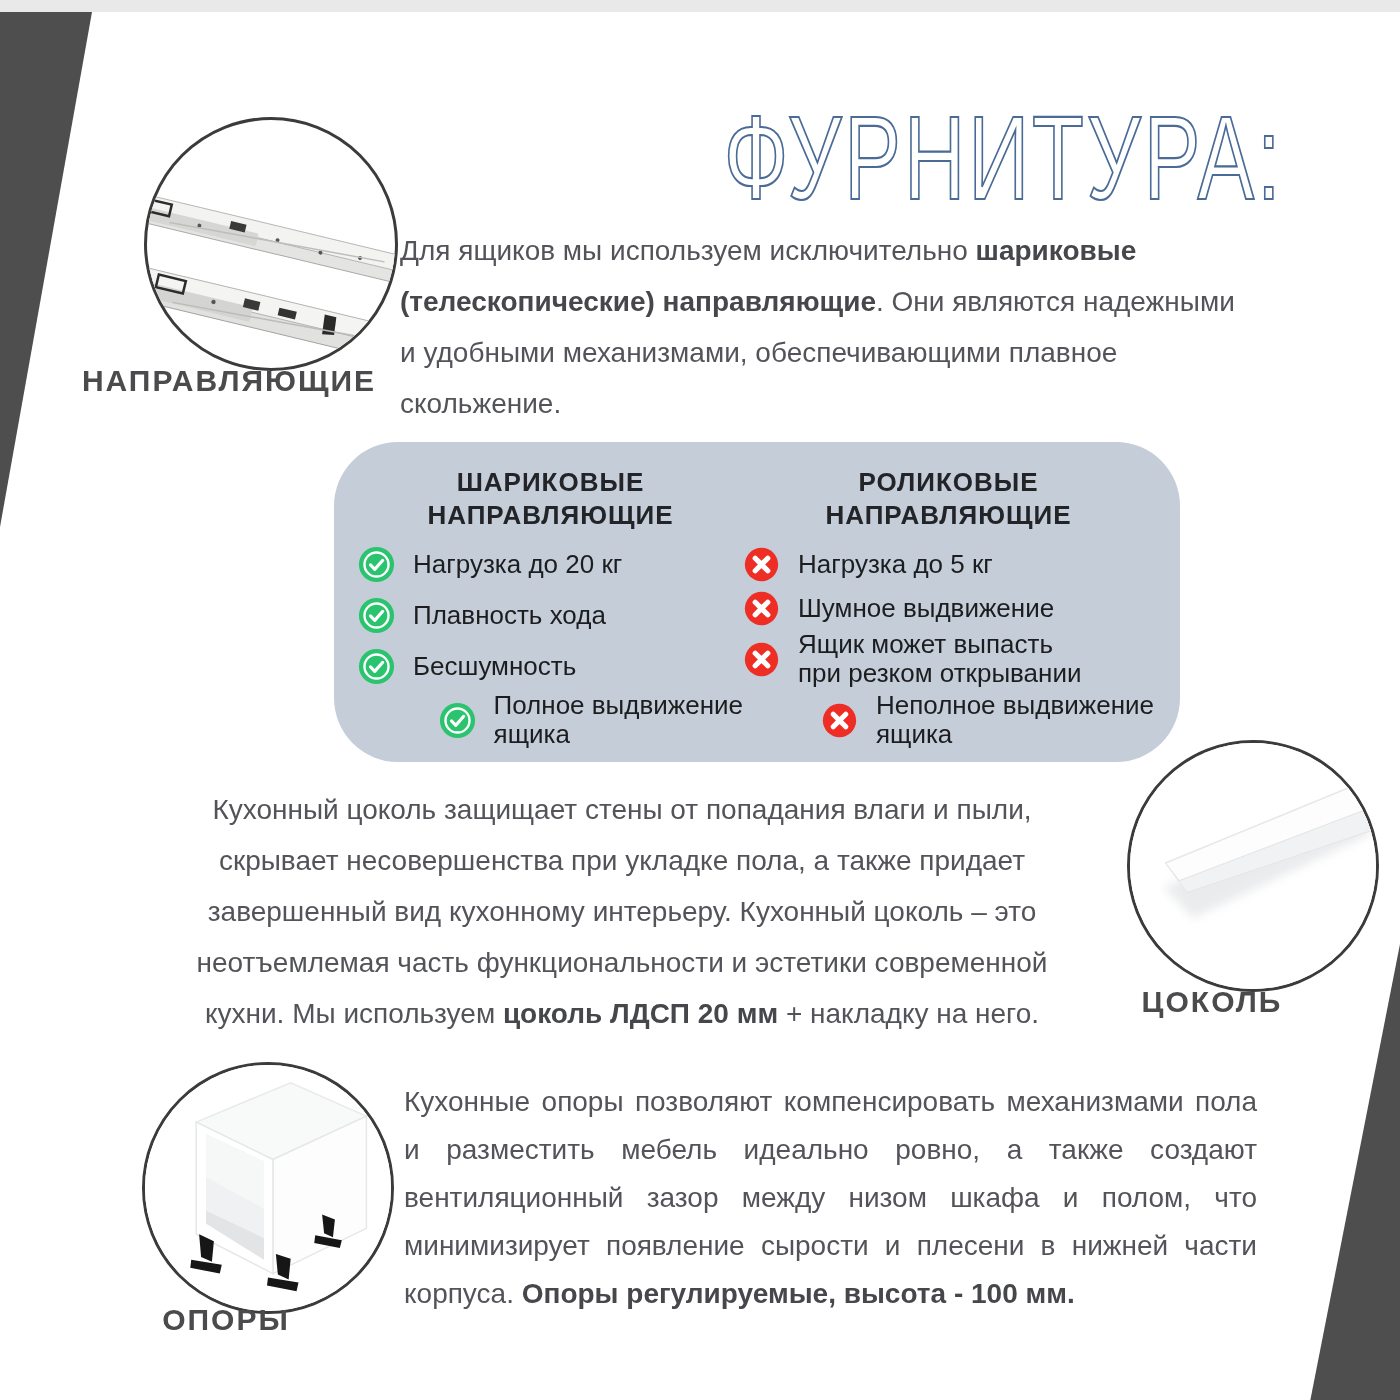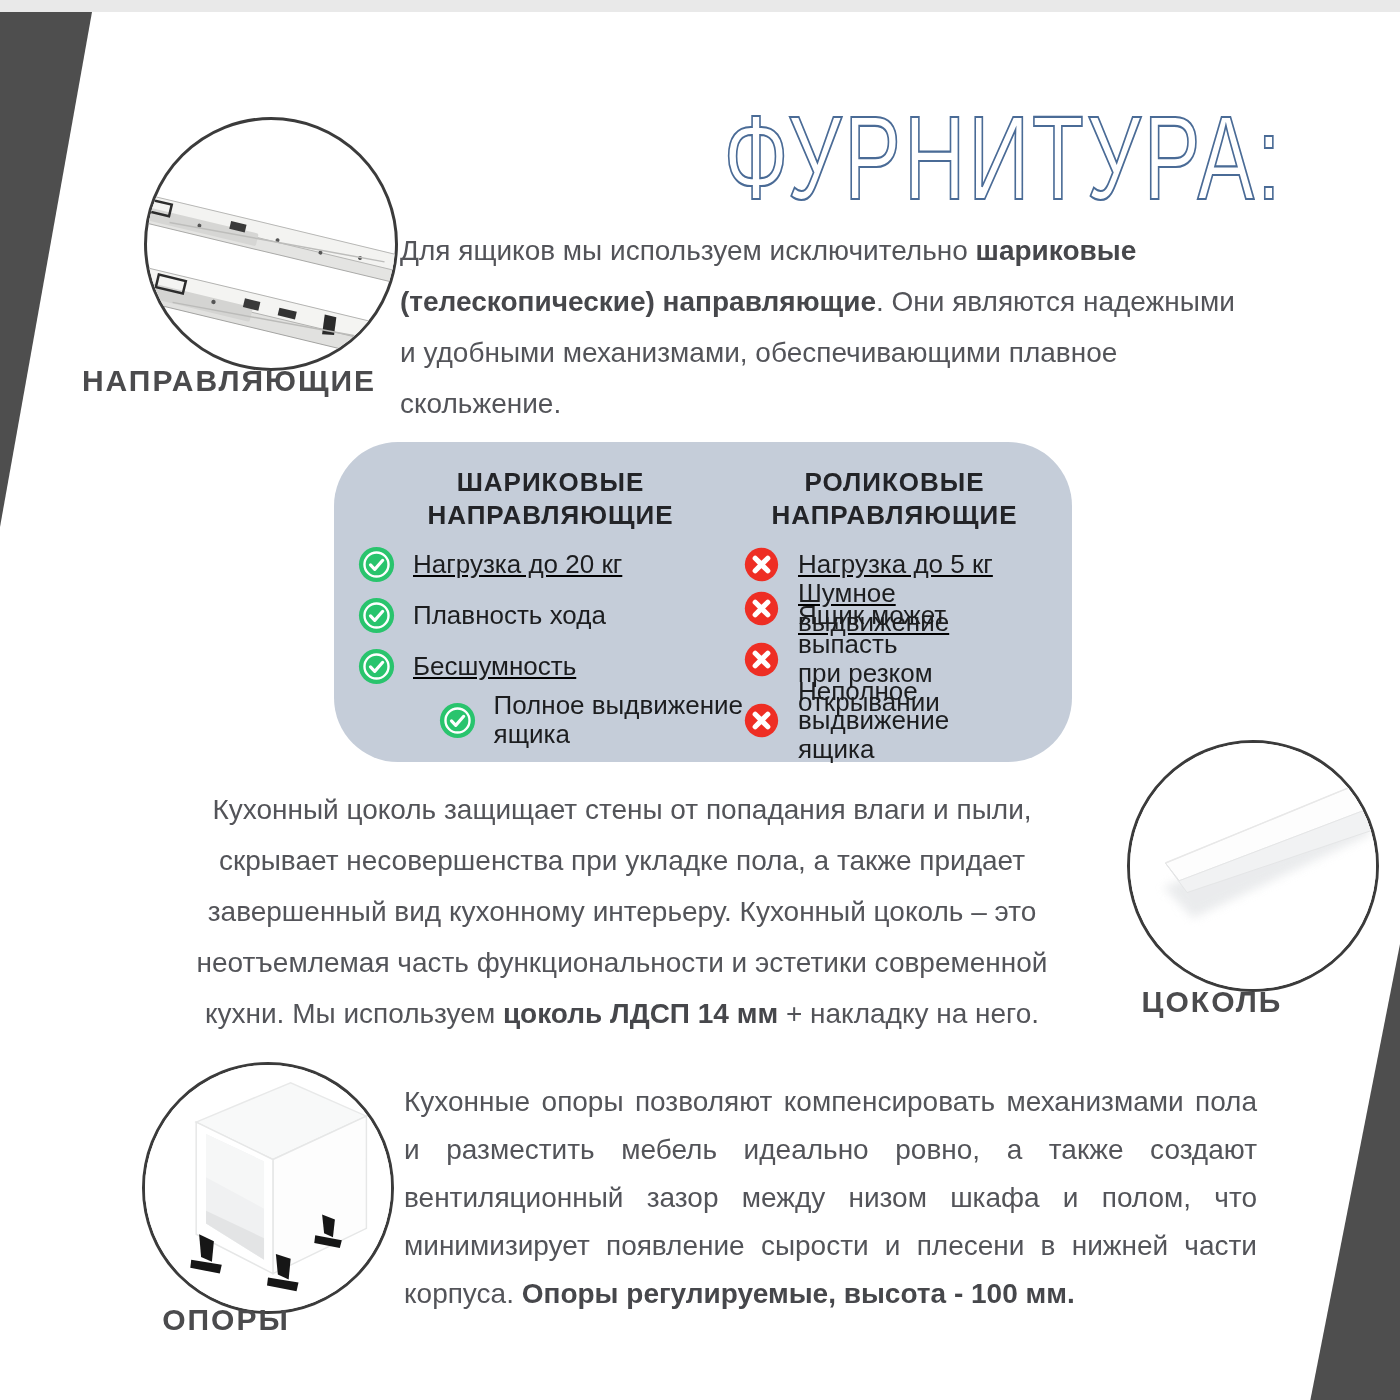--- a/index.html
+++ b/index.html
@@ -40,33 +40,33 @@
 
   
   .para{position:absolute;font-size:28px;line-height:51px;color:#535459;margin:0;}
   .para .b{font-weight:700;color:#46474b;}
   .para-intro{left:400px;top:213px;width:900px;white-space:pre-line;text-align:left;}
   .para-plinth{left:148px;top:772px;width:948px;white-space:pre-line;text-align:center;}
   .para-legs{left:404px;top:1066px;width:853px;text-align:justify;line-height:48px;}
 
   
   .compare-box{
-    position:absolute;left:334px;top:430px;width:738px;height:320px;
+    position:absolute;left:334px;top:430px;width:846px;height:320px;
     background:#c5cdd9;border-radius:64px;box-sizing:border-box;
     display:flex;padding:24px 26px 16px 24px;
   }
   .col{display:flex;flex-direction:column;}
   .col-left{width:385px;}
   .col-right{flex:1;}
   .col-title{
     margin:0 0 10px 0;font-size:26px;font-weight:700;color:#232428;
     text-align:center;line-height:33px;letter-spacing:1px;white-space:pre-line;
   }
   .cmp-row{display:flex;align-items:center;gap:18px;}
-  .cmp-row.r1,.cmp-row.r3{min-height:44px;text-decoration:underline;}
+  .cmp-row.r1,.cmp-row.r3{min-height:44px;}
   .cmp-row.r2{min-height:58px;}
   .cmp-row.r4{min-height:64px;justify-content:flex-end;}
   .ico{flex:0 0 37px;width:37px;height:37px;}
   .ico svg{display:block;width:37px;height:37px;}
   .cmp-text{font-size:26px;line-height:29px;color:#1c1d1f;white-space:pre-line;}
 </style>
 </head>
 <body>
 
 <div class="page">
@@ -201,21 +201,21 @@
         <span class="cmp-text">Неполное выдвижение
 ящика</span>
       </div>
     </div>
   </section>
 
   <p class="para para-plinth"><span>Кухонный цоколь защищает стены от попадания влаги и пыли,
 скрывает несовершенства при укладке пола, а также придает
 завершенный вид кухонному интерьеру. Кухонный цоколь – это
 неотъемлемая часть функциональности и эстетики современной
-кухни. Мы используем </span><span class="b">цоколь ЛДСП 14 мм</span><span> + накладку на него.</span></p>
+кухни. Мы используем </span><span class="b">цоколь ЛДСП 20 мм</span><span> + накладку на него.</span></p>
 
   <figure class="circle circle-plinth">
     <svg viewBox="0 0 250 250">
       <rect x="0" y="0" width="250" height="250" fill="#ffffff"></rect>
       <polygon points="34,146 232,72 246,92 64,178" fill="#e3e5e7" opacity="0.75" filter="blur(5px)"></polygon>
       <polygon points="36,122 260,30 260,60 50,140" fill="#fdfdfd" stroke="#ececec" stroke-width="1"></polygon>
       <polygon points="36,122 50,140 260,60 260,84 58,152" fill="#f1f2f3" stroke="#e3e4e5" stroke-width="1"></polygon>
       <line x1="36" y1="122" x2="260" y2="30" stroke="#e8e8e8" stroke-width="1.5"></line>
     </svg>
   </figure>

